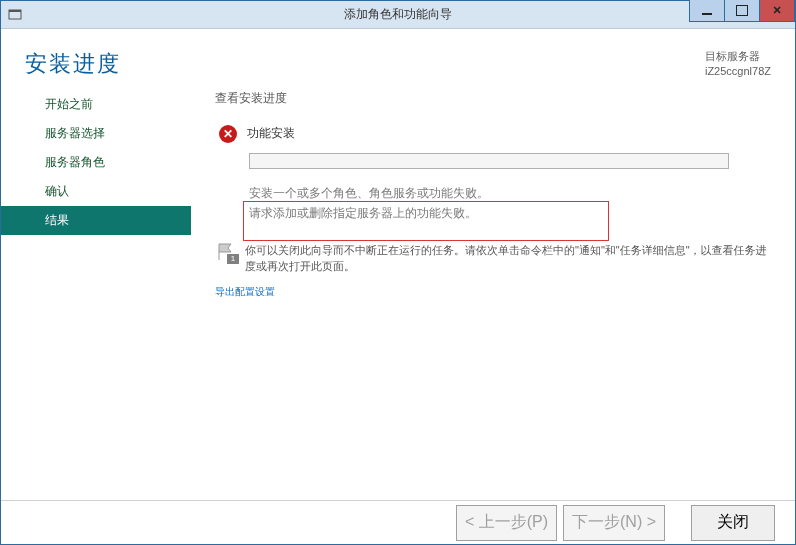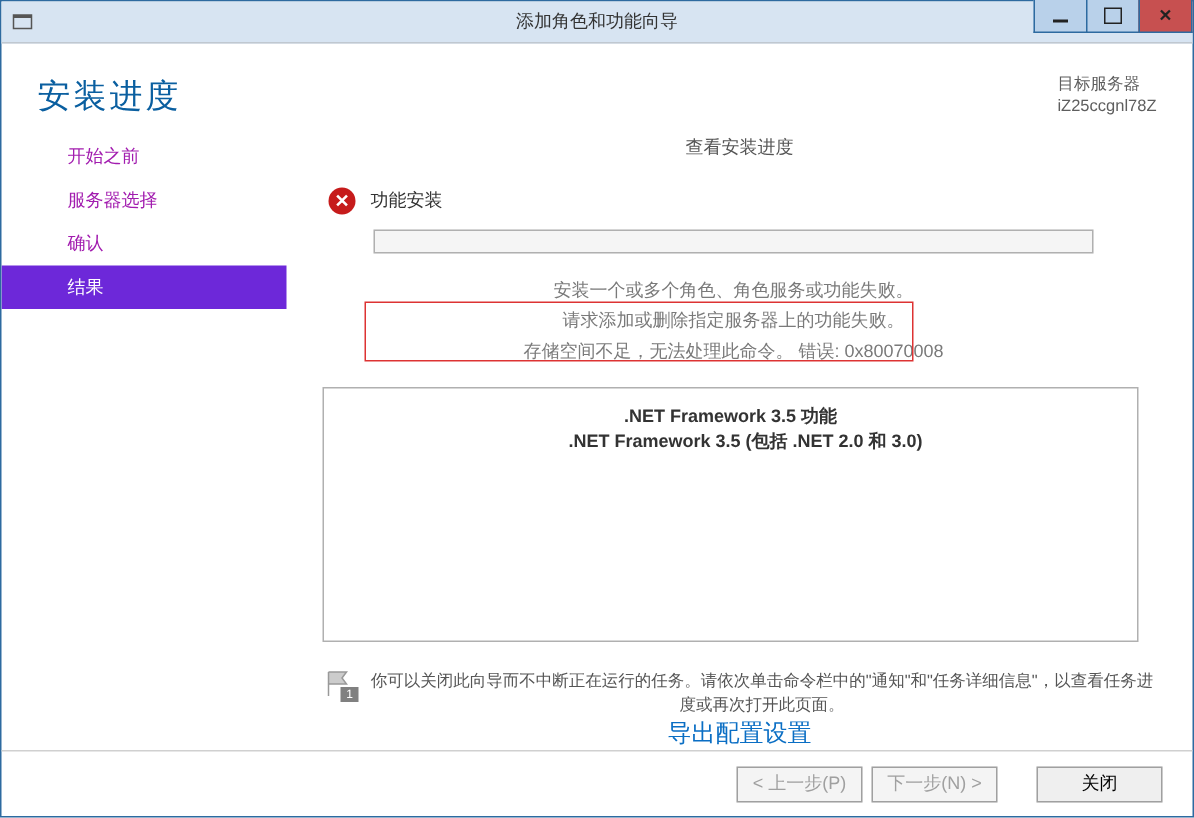--- a/index.html
+++ b/index.html
@@ -96,38 +96,37 @@
       flex: 1;
       overflow: hidden;
     }
     .sidebar {
       width: 190px;
       padding: 0 0 0 24px;
       font-size: 12px;
     }
     .sidebar-item {
       padding: 6px 10px 6px 20px;
-      color: #a21caf;
+      color: #14532d;
       cursor: default;
     }
     .sidebar-item.active {
-      background: #6d28d9;
+      background: #0f766e;
       color: #fff;
       margin-left: -24px;
       padding-left: 44px;
     }
 
     .main {
       flex: 1;
       padding: 0 24px 0 24px;
       font-size: 12px;
       color: #4a4a4a;
       display: flex;
       flex-direction: column;
-      text-align: center;
     }
     .section-label {
       margin-bottom: 12px;
       color: #555;
     }
     .status-row {
       display: flex;
       align-items: center;
       margin: 6px 0 6px 4px;
     }
@@ -205,37 +204,38 @@
       height: 10px;
       background: #808080;
       color: #fff;
       font-size: 8px;
       display: flex;
       align-items: center;
       justify-content: center;
     }
     .export-link {
       color: #0a6ec4;
+      margin-top: 10px;
       cursor: pointer;
-      font-size: 16px;
+      font-size: 10px;
     }
 
     .footer {
       height: 44px;
       border-top: 1px solid #d0d0d0;
       display: flex;
       align-items: center;
       justify-content: flex-end;
       padding: 0 20px;
       gap: 6px;
     }
     .footer button {
       min-width: 84px;
-      height: 24px;
-      font-size: 12px;
+      height: 36px;
+      font-size: 16px;
       border: 1px solid #a0a0a0;
       background: #efefef;
       cursor: pointer;
       padding: 0 8px;
     }
     .footer button:disabled {
       color: #a0a0a0;
       cursor: default;
       background: #f4f4f4;
     }
@@ -266,44 +266,40 @@
       <div class="server-info">
         <div>目标服务器</div>
         <div>iZ25ccgnl78Z</div>
       </div>
     </div>
 
     <div class="main-row">
       <div class="sidebar">
         <div class="sidebar-item">开始之前</div>
         <div class="sidebar-item">服务器选择</div>
+        <div class="sidebar-item">服务器角色</div>
         <div class="sidebar-item">确认</div>
         <div class="sidebar-item active">结果</div>
       </div>
 
       <div class="main">
         <div class="section-label">查看安装进度</div>
 
         <div class="status-row">
           <div class="error-icon">✕</div>
           <div class="status-text">功能安装</div>
         </div>
         <div class="progress-bar"></div>
 
         <div class="msg-block">
           <div>安装一个或多个角色、角色服务或功能失败。</div>
           <div>请求添加或删除指定服务器上的功能失败。</div>
-          <div>存储空间不足，无法处理此命令。 错误: 0x80070008</div>
           <div class="red-box"></div>
         </div>
 
-        <div class="feature-box">
-          <div class="feature-line1">.NET Framework 3.5 功能</div>
-          <div class="feature-line2">.NET Framework 3.5 (包括 .NET 2.0 和 3.0)</div>
-        </div>
 
         <div class="notice-row">
           <div class="flag-icon">
             <svg viewBox="0 0 20 20">
                 <path d="M4 2 L4 18 M4 2 L16 2 L13 6 L16 10 L4 10" fill="#ccc" stroke="#999" stroke-width="1"></path>
               </svg>
             <div class="flag-badge">1</div>
           </div>
           <div>你可以关闭此向导而不中断正在运行的任务。请依次单击命令栏中的"通知"和"任务详细信息"，以查看任务进度或再次打开此页面。</div>
         </div>

